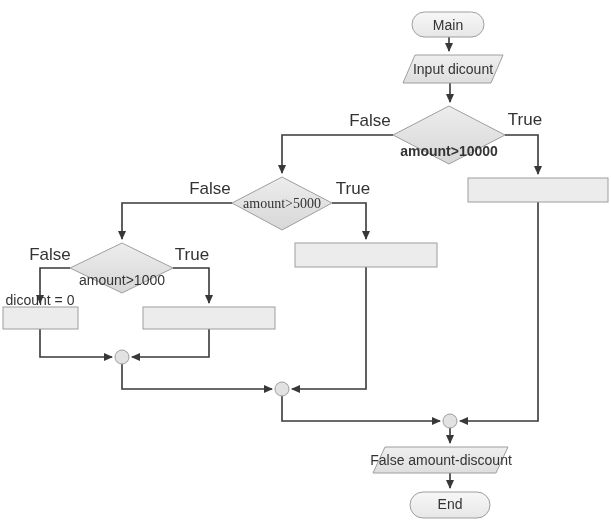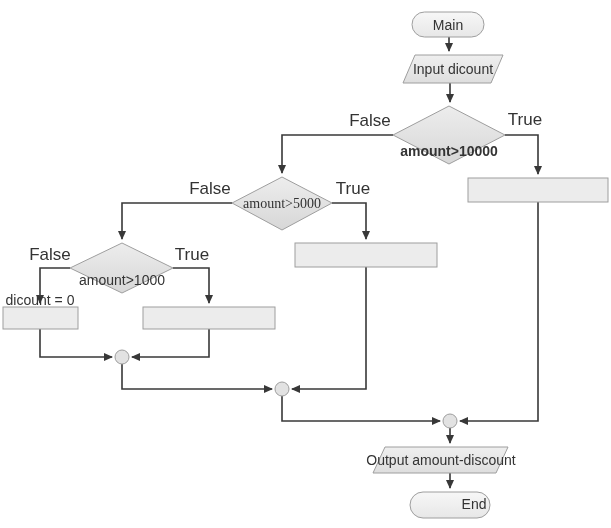--- a/index.html
+++ b/index.html
@@ -81,22 +81,22 @@
       <rect x="410" y="492" width="80" height="26" rx="13" fill="url(#gradTerm)"></rect>
     </g>
   </svg>
 
   <div class="lbl" style="left:448px;top:25px;">Main</div>
   <div class="lbl" style="left:453px;top:69px;">Input dicount</div>
   <div class="lbl" style="left:449px;top:151px;font-weight:bold;">amount&gt;10000</div>
   <div class="lbl" style="left:282px;top:204px;font-family:Liberation Serif, serif;">amount&gt;5000</div>
   <div class="lbl" style="left:122px;top:268px;margin-top:12px;">amount&gt;1000</div>
   <div class="lbl" style="left:40px;top:300px;">dicount = 0</div>
-  <div class="lbl" style="left:441px;top:460px;">Output amount-discount</div>
-  <div class="lbl" style="left:474px;top:504px;">End</div>
+  <div class="lbl" style="left:441px;top:460px;">False amount-discount</div>
+  <div class="lbl" style="left:450px;top:504px;">End</div>
 
   <div class="lbl edge-lbl" style="left:370px;top:120px;">False</div>
   <div class="lbl edge-lbl" style="left:525px;top:119px;">True</div>
   <div class="lbl edge-lbl" style="left:210px;top:188px;">False</div>
   <div class="lbl edge-lbl" style="left:353px;top:188px;">True</div>
   <div class="lbl edge-lbl" style="left:50px;top:254px;">False</div>
   <div class="lbl edge-lbl" style="left:192px;top:254px;">True</div>
 
 </div>
 

